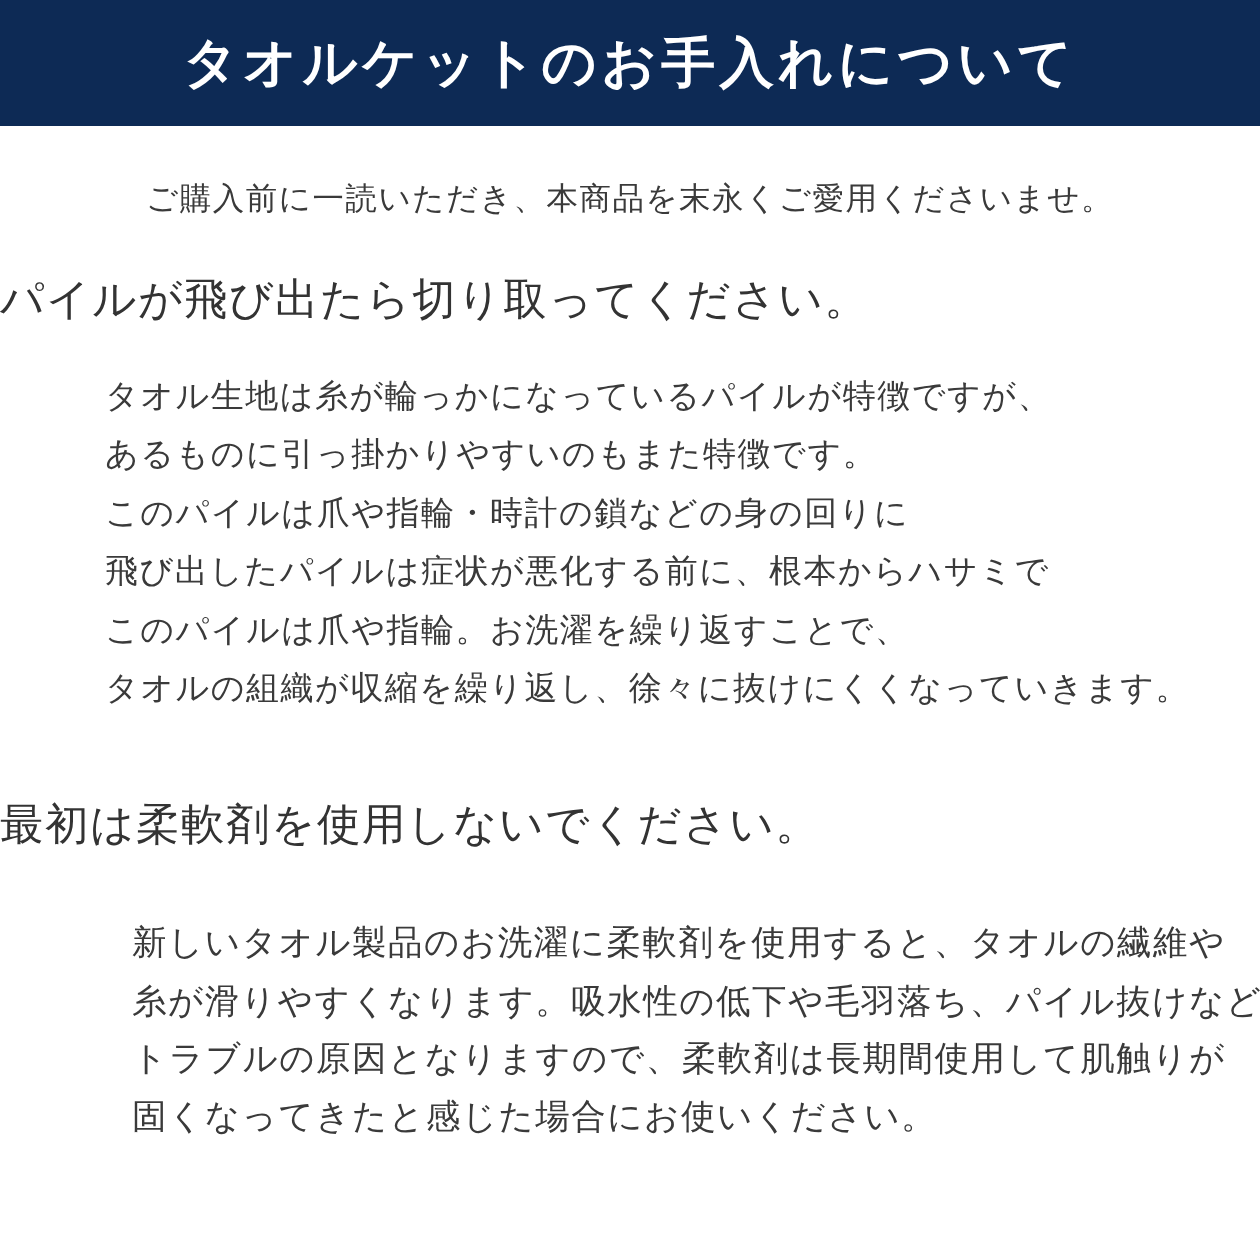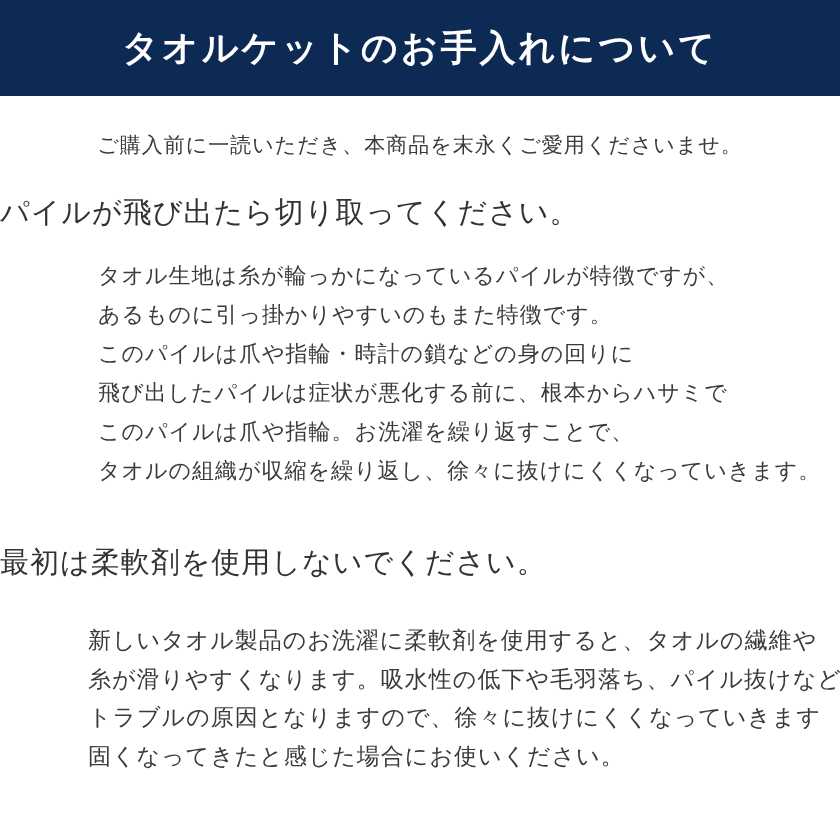--- a/index.html
+++ b/index.html
@@ -8,21 +8,21 @@
   }
   body {
     width: 840px;
     height: 840px;
     background: var(--page-bg, #ffffff);
     font-family: "Liberation Sans", "DejaVu Sans", sans-serif;
     overflow: hidden;
   }
   .header {
     width: 840px;
-    height: 96px;
+    height: 84px;
     background: var(--header-bg, #0d2a55);
     display: flex;
     align-items: center;
     justify-content: center;
   }
   .header-title {
     color: var(--header-fg, #ffffff);
     font-size: 36px;
     font-weight: 700;
     letter-spacing: 3px;
@@ -48,21 +48,21 @@
   }
   .heading-1 { margin-top: 35px; }
   .heading-2 { margin-top: 52px; line-height: 40px; }
   .para {
     color: var(--body-fg, #3a3a3a);
     letter-spacing: 1px;
     white-space: nowrap;
   }
   .para-1 {
     margin-top: 25px;
-    padding-left: 98px;
+    padding-left: 70px;
     font-size: 22px;
     line-height: 39px;
   }
   .para-2 {
     margin-top: 39px;
     padding-left: 88px;
     font-size: 23px;
     line-height: 38.5px;
   }
 </style>
@@ -85,16 +85,16 @@
     <div>このパイルは爪や指輪。お洗濯を繰り返すことで、</div>
     <div>タオルの組織が収縮を繰り返し、徐々に抜けにくくなっていきます。</div>
   </div>
 </div>
 
 <div>
   <div class="section-heading heading-2">最初は柔軟剤を使用しないでください。</div>
   <div class="para para-2">
     <div>新しいタオル製品のお洗濯に柔軟剤を使用すると、タオルの繊維や</div>
     <div>糸が滑りやすくなります。吸水性の低下や毛羽落ち、パイル抜けなど</div>
-    <div>トラブルの原因となりますので、徐々に抜けにくくなっていきます</div>
+    <div>トラブルの原因となりますので、柔軟剤は長期間使用して肌触りが</div>
     <div>固くなってきたと感じた場合にお使いください。</div>
   </div>
 </div>
 
 </body></html>

